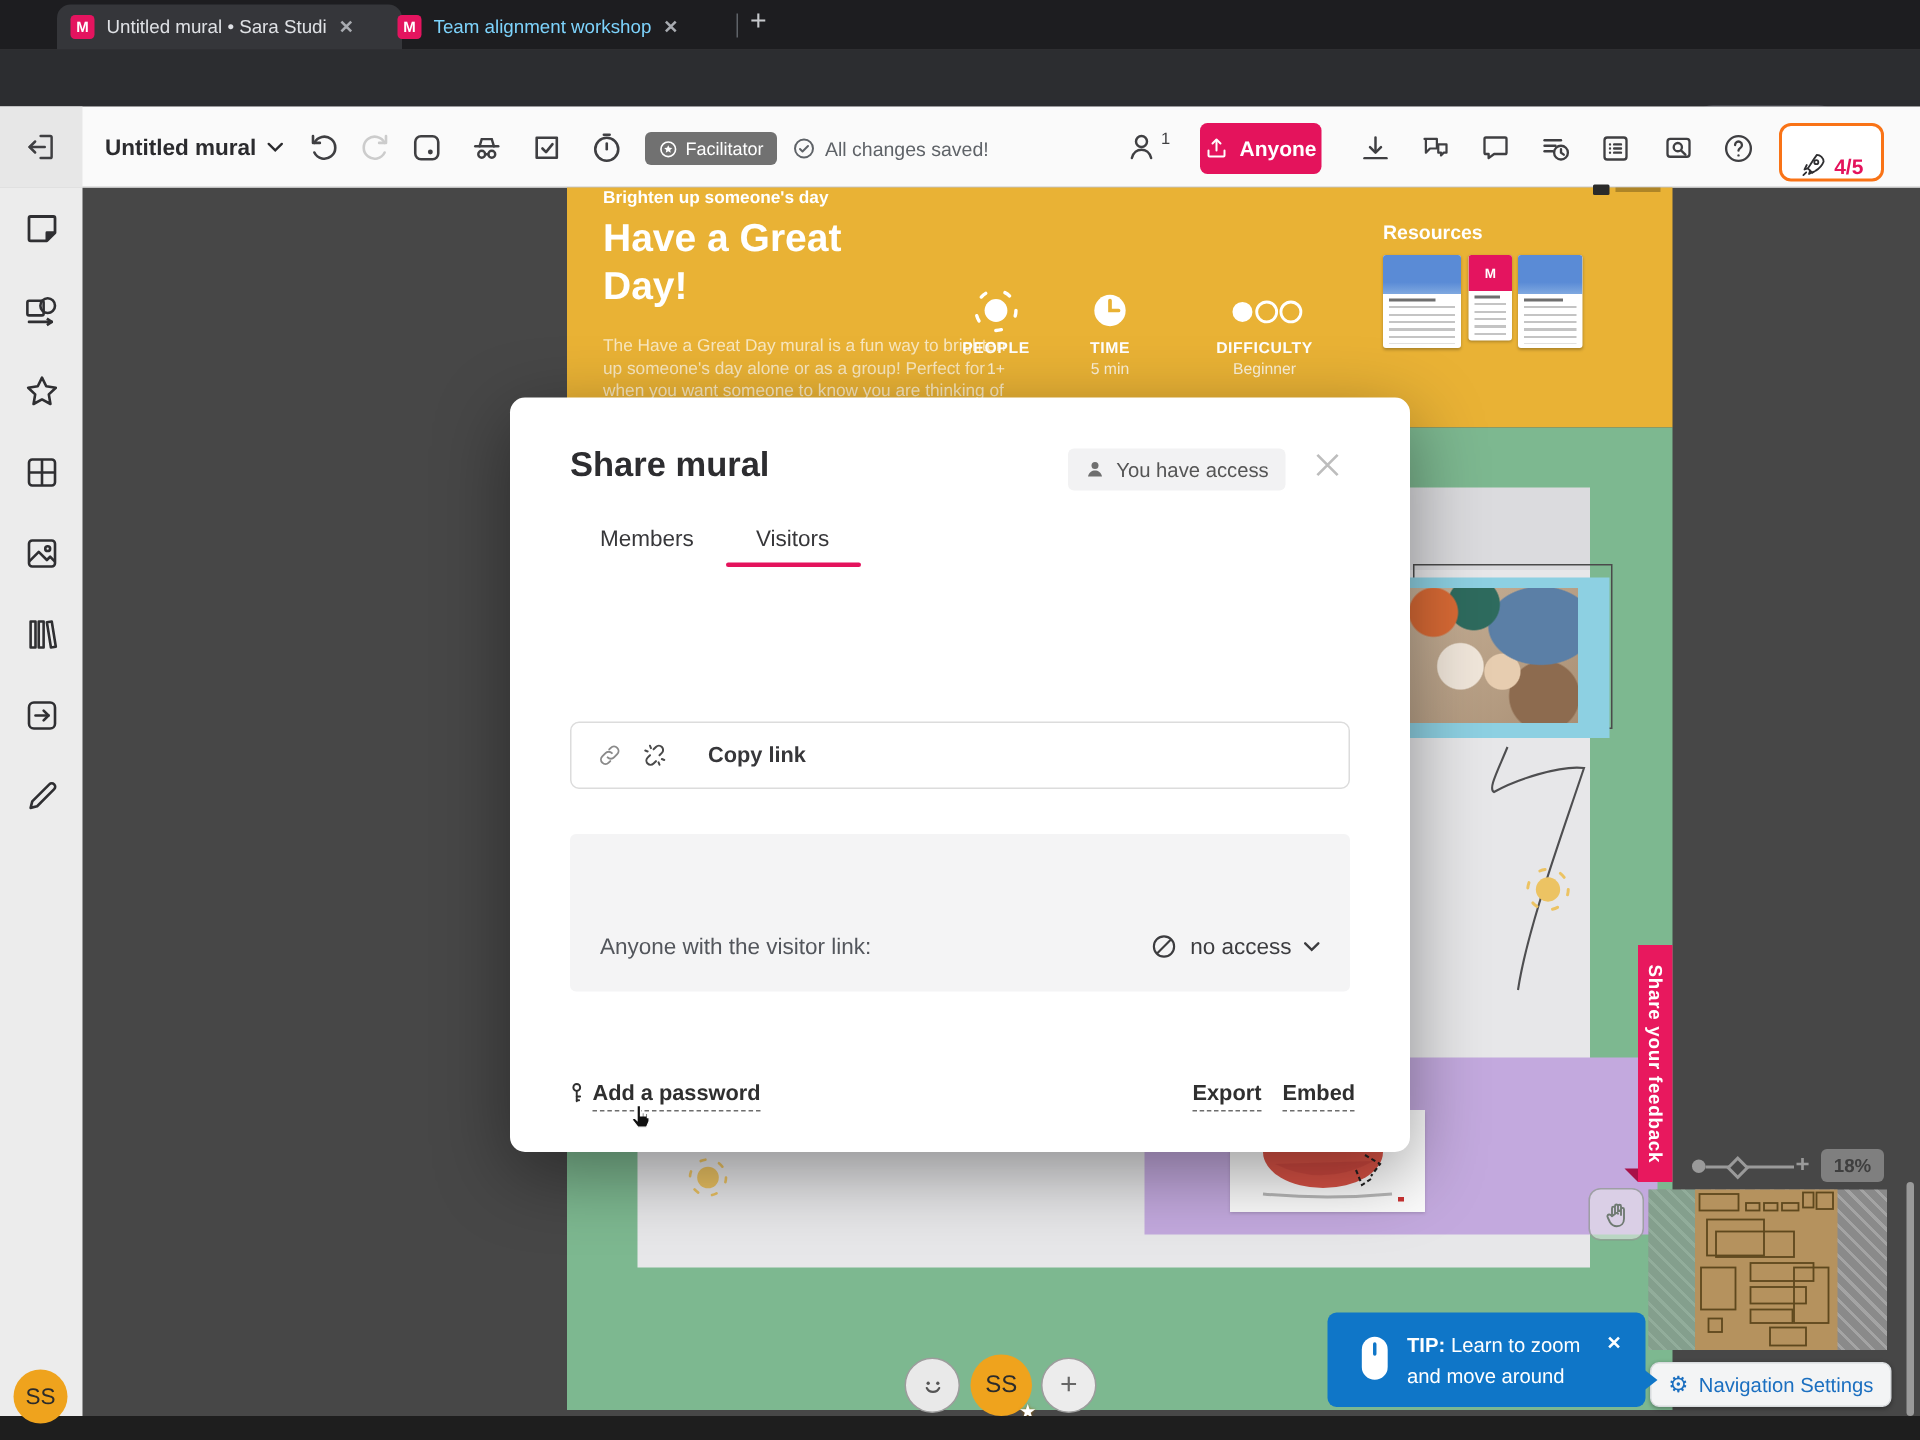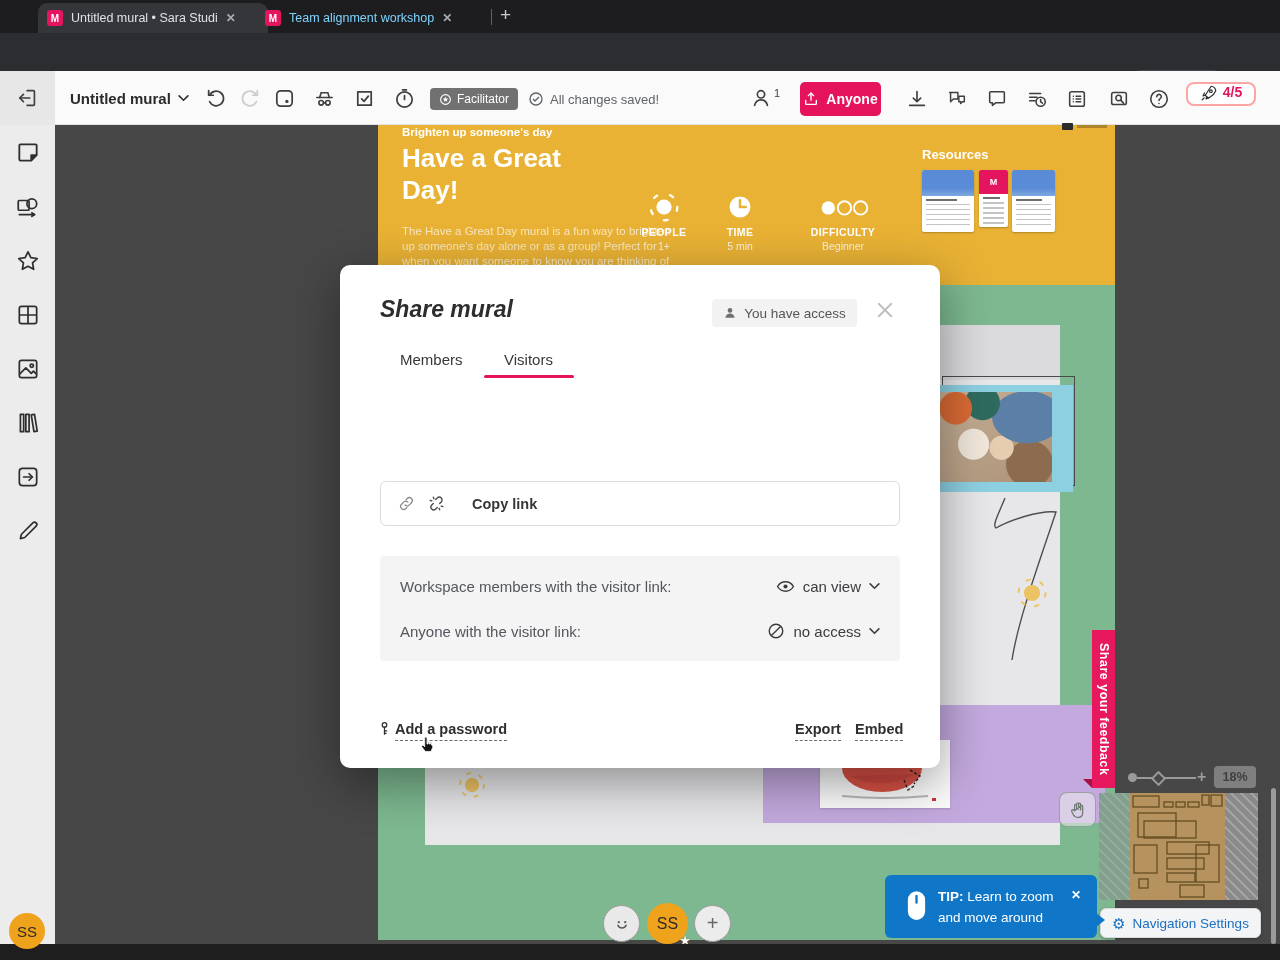--- a/index.html
+++ b/index.html
@@ -27,22 +27,22 @@
   .incircle{width:22px;height:22px;border-radius:50%;background:#e8eaed;display:flex;align-items:center;justify-content:center;}
   
   .apptool{left:0;top:71px;width:1280px;height:54px;background:#fafafa;border-bottom:1px solid #e2e2e2;box-sizing:border-box;}
   .exitbtn{left:0;top:71px;width:55px;height:54px;background:#e7e7e7;display:flex;align-items:center;justify-content:center;}
   .mtitle{left:70px;top:90px;display:flex;align-items:center;gap:7px;font-size:15px;font-weight:700;color:#2b2b2e;}
   .badge-fac{left:430px;top:88px;height:22px;background:#717171;border-radius:4px;color:#fff;font-size:12px;
              display:flex;align-items:center;gap:5px;padding:0 9px;}
   .saved{left:528px;top:91px;display:flex;align-items:center;gap:6px;color:#5f6368;font-size:13px;}
   .sharebtn{left:800px;top:82px;width:81px;height:34px;background:#e4135c;border-radius:5px;color:#fff;
             display:flex;align-items:center;justify-content:center;gap:7px;font-size:14px;font-weight:700;}
-  .rocketpill{left:1186px;top:82px;width:70px;height:24px;border:2px solid #fca5a5;border-radius:8px;background:#fff;
-              box-sizing:border-box;display:flex;align-items:flex-start;justify-content:center;gap:5px;}
+  .rocketpill{left:1186px;top:82px;width:70px;height:39px;border:2px solid #f97316;border-radius:8px;background:#fff;
+              box-sizing:border-box;display:flex;align-items:flex-end;justify-content:center;gap:5px;}
   .rocketpill span{font-size:14px;font-weight:700;color:#e4135c;}
   
   .sidebar{left:0;top:125px;width:55px;height:819px;background:#ececec;}
   .sico{left:15px;width:26px;height:26px;color:#2f2f32;}
   .avatar-ss{border-radius:50%;background:#efa31d;color:#2b2b2b;font-weight:400;display:flex;align-items:center;justify-content:center;}
   
   .yellow{left:378px;top:125px;width:737px;height:160px;background:#e9b235;}
   .green{left:378px;top:285px;width:737px;height:655px;background:#7db890;}
   .panel{left:425px;top:325px;width:635px;height:520px;background:#e7e7e9;}
   .panelhead{left:425px;top:325px;width:635px;height:55px;background:#dbdbde;}
@@ -85,21 +85,21 @@
     background-image:repeating-linear-gradient(45deg,rgba(255,255,255,.22) 0 2px,transparent 2px 7px);}
   .zoombadge{left:1214px;top:766px;width:42px;height:22px;background:#7f7f7f;border-radius:4px;color:#3f3f3f;
              font-size:12.5px;font-weight:700;display:flex;align-items:center;justify-content:center;}
   .scrollbar{left:1271px;top:788px;width:5px;height:156px;background:#9a9a9a;border-radius:3px;}
   .handbtn{left:1059px;top:792px;width:37px;height:35px;background:rgba(236,239,236,.55);
            border:1px solid rgba(110,120,112,.55);border-radius:8px;box-sizing:border-box;
            display:flex;align-items:center;justify-content:center;color:#6f7a72;}
   
   .dialog{left:340px;top:265px;width:600px;height:503px;background:#fff;border-radius:10px;
           box-shadow:0 14px 50px rgba(0,0,0,.4);}
-  .dtitle{left:40px;top:31px;font-size:23px;font-weight:800;color:#2d2d30;font-style:italic;}
+  .dtitle{left:40px;top:31px;font-size:23px;font-weight:800;color:#2d2d30;}
   .dbadge{left:372px;top:34px;width:145px;height:28px;background:#f2f2f3;border-radius:4px;
           display:flex;align-items:center;justify-content:center;gap:7px;font-size:13.5px;color:#555;}
   .dclose{left:536px;top:36px;width:20px;height:20px;color:#bdbdbd;}
   .dtab{top:86px;font-size:15px;font-weight:400;color:#37373a;}
   .dtabline{left:144px;top:110px;width:90px;height:3px;background:#e4135c;border-radius:2px;}
   .dinfo{left:40px;top:146px;width:520px;height:39px;background:#e9f3fc;border-radius:3px;
          display:flex;align-items:center;padding:0 15px;box-sizing:border-box;gap:12px;font-size:14px;color:#3c4043;}
   .dlink{left:40px;top:216px;width:520px;height:45px;border:1px solid #dcdcdc;border-radius:6px;box-sizing:border-box;
          display:flex;align-items:center;padding:0 17px;gap:12px;}
   .dlink .url{flex:1;font-size:14.5px;color:#9aa2ab;white-space:nowrap;overflow:hidden;}
@@ -562,33 +562,20 @@
         </svg>
       <svg viewBox="0 0 24 24" width="19" height="19" fill="none" stroke="#4a4a4a" stroke-width="1.7" stroke-linecap="round">
           <path d="M8 12l-2 2a3.5 3.5 0 0 0 5 5l2-2"></path>
           <path d="M16 12l2-2a3.5 3.5 0 0 0-5-5l-2 2"></path>
           <path d="M4 8l2 .8M8 4l.8 2M20 16l-2-.8M16 20l-.8-2"></path>
         </svg>
       <span class="copy">Copy link</span>
     </div>
 
     <div class="abs dperm">
-      <div class="abs prow" style="top:17px;">
-        <span class="plabel">Workspace members with the visitor link:</span>
-        <span class="pval">
-          <svg viewBox="0 0 24 24" width="19" height="19" fill="none" stroke="#3c3c3f" stroke-width="1.8">
-              <path d="M2 12s3.5-6 10-6 10 6 10 6-3.5 6-10 6-10-6-10-6z"></path>
-              <circle cx="12" cy="12" r="2.6" fill="#3c3c3f" stroke="none"></circle>
-            </svg>
-          <span>can view</span>
-          <svg viewBox="0 0 12 8" width="11" height="7" fill="none" stroke="#3c3c3f" stroke-width="1.8" stroke-linecap="round">
-              <path d="M1 1l5 5 5-5"></path>
-            </svg>
-        </span>
-      </div>
       <div class="abs prow" style="top:62px;">
         <span class="plabel">Anyone with the visitor link:</span>
         <span class="pval">
           <svg viewBox="0 0 24 24" width="18" height="18" fill="none" stroke="#3c3c3f" stroke-width="1.9">
               <circle cx="12" cy="12" r="9"></circle>
               <path d="M5.6 18.4L18.4 5.6"></path>
             </svg>
           <span>no access</span>
           <svg viewBox="0 0 12 8" width="11" height="7" fill="none" stroke="#3c3c3f" stroke-width="1.8" stroke-linecap="round">
               <path d="M1 1l5 5 5-5"></path>

